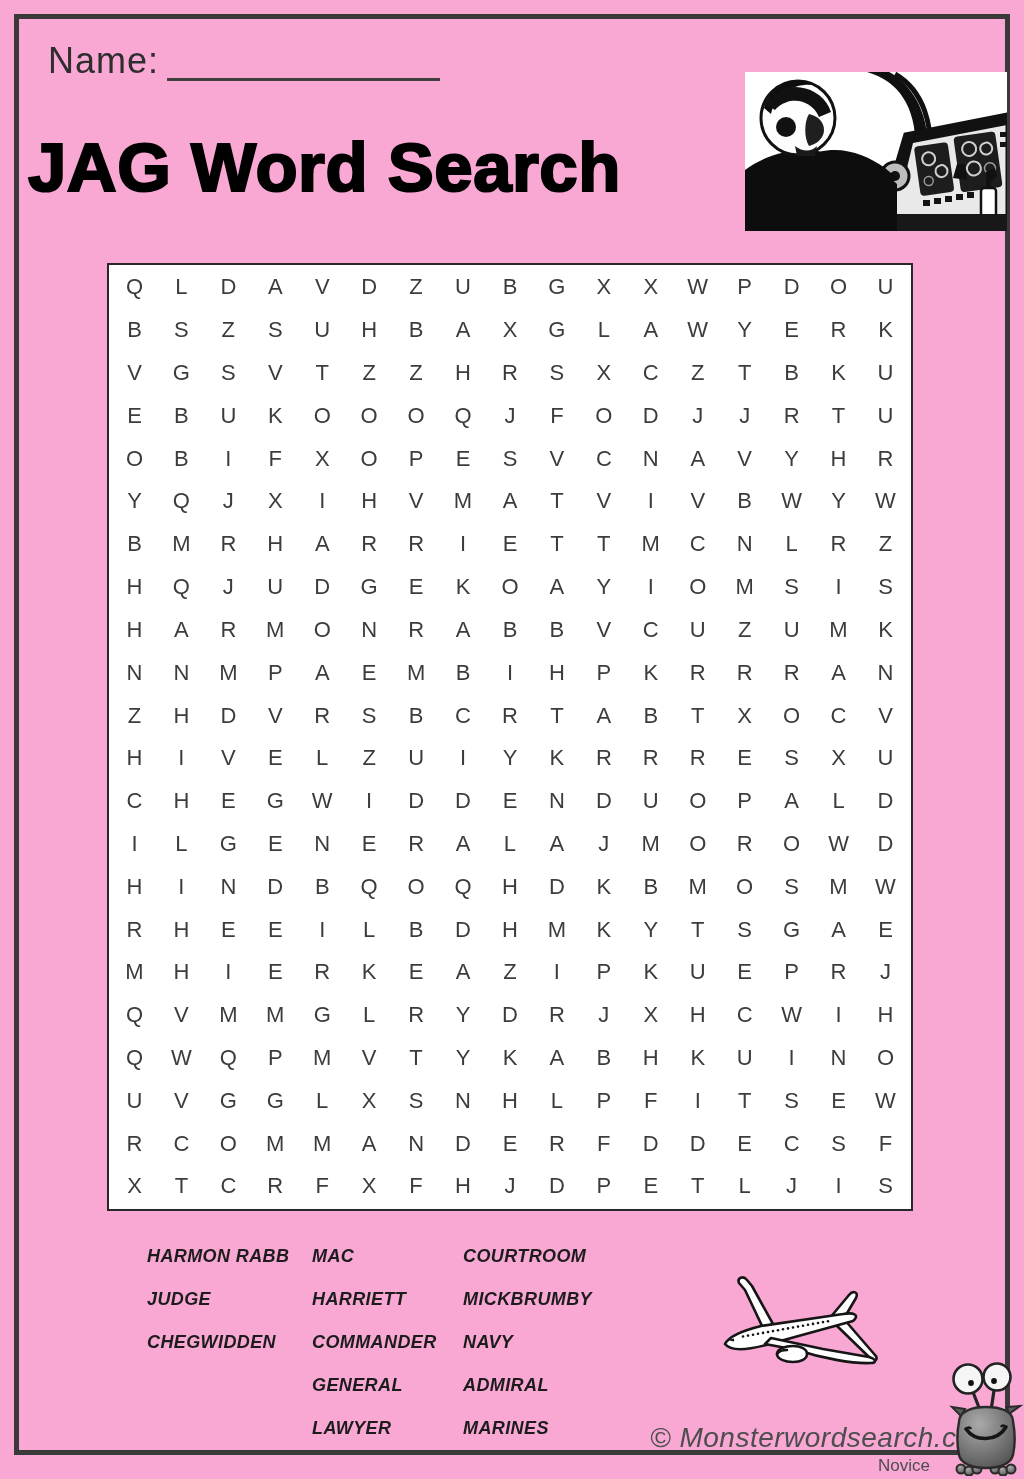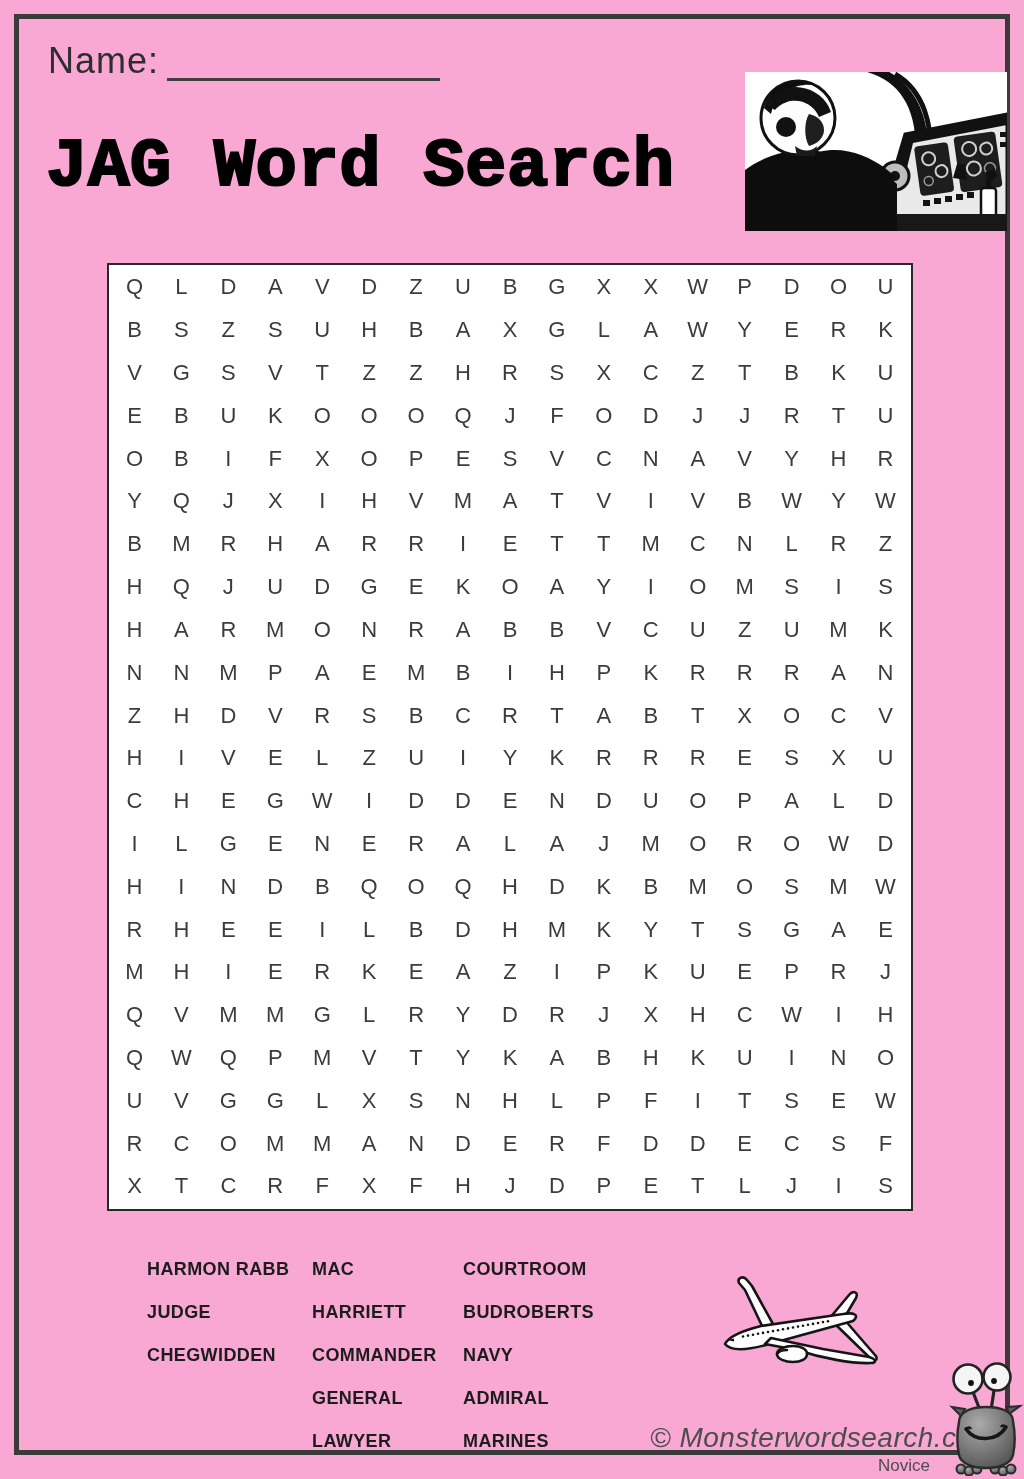--- a/index.html
+++ b/index.html
@@ -16,40 +16,40 @@
   .name-label {
     position:absolute; left:48px; top:40px; z-index:2;
     font-size:36px; color:#2e2e2e; letter-spacing:1px;
   }
   .name-line {
     position:absolute; left:167px; top:50px; width:273px; height:28px;
     border-bottom:3px solid #3f3f3f; z-index:2;
   }
   
   .title {
-    position:absolute; left:46px; top:128px; margin:0; z-index:2;
+    position:absolute; left:28px; top:128px; margin:0; z-index:2;
     font-size:69px; font-weight:bold; color:#000;
-    -webkit-text-stroke:2.2px #000; letter-spacing:0.5px;font-family:Liberation Mono, monospace;
+    -webkit-text-stroke:2.2px #000; letter-spacing:0.5px;
   }
   
   .pilot-art { position:absolute; left:745px; top:72px; z-index:2; }
   
   .grid-box {
     position:absolute; left:107px; top:263px; width:806px; height:948px;
     border:2px solid #282828; box-sizing:border-box; z-index:2;
     display:flex; flex-direction:column; padding:1px 2px; background:#fff;
   }
   .grid-row { flex:1; display:flex; }
   .grid-letter {
     flex:1; display:flex; align-items:center; justify-content:center;
     font-size:22px; color:#3c3c3c;
   }
   
   .word-list { position:absolute; left:147px; top:1241px; width:470px; height:230px; z-index:2; }
-  .word-col { position:absolute; top:13px; }
+  .word-col { position:absolute; top:0;font-style:italic; }
   .word-col:nth-child(1) { left:0; }
   .word-col:nth-child(2) { left:165px; }
   .word-col:nth-child(3) { left:316px; }
   .word-item {
     height:43px; line-height:30px;
     font-size:18px; font-weight:bold; letter-spacing:0.4px; color:#1c1c1c;
     white-space:nowrap;
   }
   
   .plane-art { position:absolute; left:703px; top:1270px; z-index:2; }
@@ -561,21 +561,21 @@
       </div>
       <div class="word-col">
         <div class="word-item">MAC</div>
         <div class="word-item">HARRIETT</div>
         <div class="word-item">COMMANDER</div>
         <div class="word-item">GENERAL</div>
         <div class="word-item">LAWYER</div>
       </div>
       <div class="word-col">
         <div class="word-item">COURTROOM</div>
-        <div class="word-item">BUDROBERTS</div>
+        <div class="word-item">MICKBRUMBY</div>
         <div class="word-item">NAVY</div>
         <div class="word-item">ADMIRAL</div>
         <div class="word-item">MARINES</div>
       </div>
     </div>
 
   <div class="plane-art">
     <svg width="190" height="100" viewBox="0 0 190 100">
       <g stroke="#151515" stroke-width="2.6" fill="#ffffff" stroke-linejoin="round" stroke-linecap="round">
 

